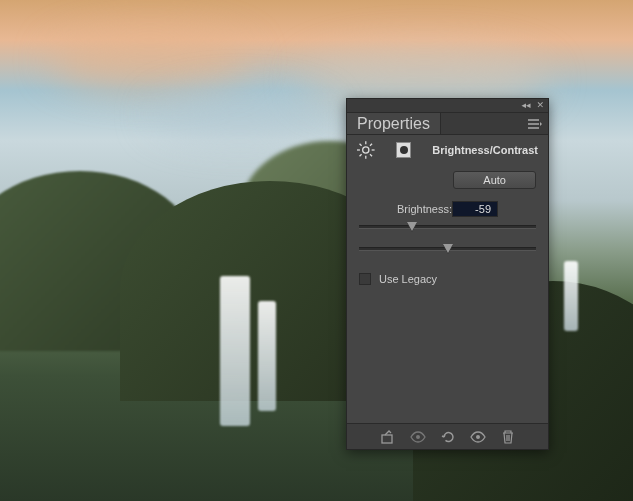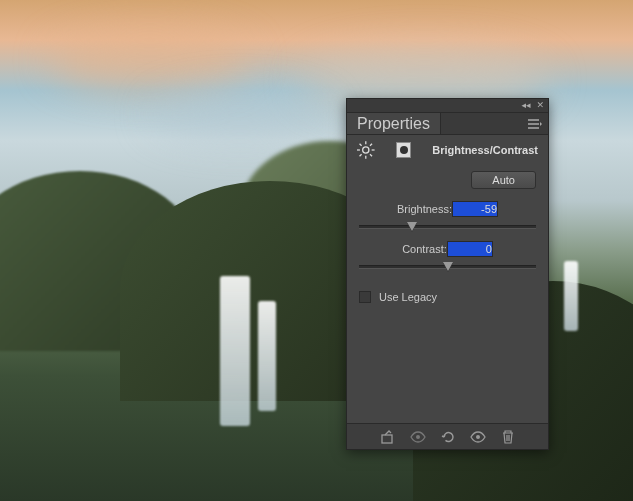--- a/index.html
+++ b/index.html
@@ -24,24 +24,24 @@
 .tab{display:flex;align-items:center;padding:0 10px;background:#454545;border-right:1px solid #2a2a2a;font-size:16px;color:#ccc}
 .menuicon{margin-left:auto;display:flex;align-items:center;padding:0 6px;color:#aaa;cursor:pointer}
 .menuicon svg{width:14px;height:10px}
 .header{display:flex;align-items:center;gap:21px;padding:6px 10px}
 .sun{width:18px;height:18px}
 .mask{width:16px;height:16px;background:#ddd;position:relative;border:1px solid #888}
 .mask::after{content:"";position:absolute;top:3px;left:3px;width:8px;height:8px;border-radius:50%;background:#333}
 .adjname{font-weight:bold;color:#ddd;font-size:11px}
 .body{padding:6px 12px}
 .autorow{display:flex;justify-content:flex-end;margin-bottom:12px}
-.btn{background:linear-gradient(#5a5a5a,#4a4a4a);border:1px solid #2f2f2f;color:#ddd;padding:2px 20px;font-size:11px;border-radius:3px;cursor:pointer}
+.btn{background:linear-gradient(#5a5a5a,#4a4a4a);border:1px solid #2f2f2f;color:#ddd;padding:2px 29px;font-size:11px;border-radius:3px;cursor:pointer}
 .srow{display:flex;justify-content:center;align-items:center;margin-top:8px}
 .lbl{color:#ccc}
-.valbox{width:46px;background:#1d4ed8;border:1px solid #2a2a2a;color:#ddd;font-size:11px;text-align:right;padding:1px 0}
+.valbox{width:46px;background:#0f172a;border:1px solid #2a2a2a;color:#ddd;font-size:11px;text-align:right;padding:1px 6px}
 .track{position:relative;height:14px;margin-top:2px;margin-bottom:8px;cursor:pointer}
 .track::before{content:"";position:absolute;top:6px;left:0;right:0;height:2px;background:#2e2e2e;border-top:1px solid #222;border-bottom:1px solid #555}
 .thumb{position:absolute;top:3px;width:0;height:0;border-left:5px solid transparent;border-right:5px solid transparent;border-top:9px solid #999;transform:translateX(-5px);filter:drop-shadow(0 1px 0 #333)}
 .chkrow{display:flex;align-items:flex-start;gap:8px;margin-top:18px}
 .chk{width:12px;height:12px;background:#3a3a3a;border:1px solid #2a2a2a;cursor:pointer}
 .footer{position:absolute;bottom:0;left:0;right:0;height:26px;background:#3d3d3d;border-top:1px solid #2a2a2a;display:flex;align-items:center;justify-content:center;gap:14px}
 .fi{color:#999;cursor:pointer;display:flex;align-items:center}
 .fi svg{width:16px;height:16px}
 </style>
 </head>
@@ -93,24 +93,20 @@
     <div class="autorow">
       <button class="btn">Auto</button>
     </div>
     <div class="srow">
       <span class="lbl">Brightness:</span>
       <input class="valbox" value="-59" style="">
     </div>
     <div class="track">
       <div class="thumb" style="left:30%"></div>
     </div>
-    <div class="srow">
-      <span class="lbl">Contrast:</span>
-      <input class="valbox" value="0" style="">
-    </div>
     <div class="track">
       <div class="thumb" style="left:50%"></div>
     </div>
     <div class="chkrow">
       <div class="chk"></div>
       <span>Use Legacy</span>
     </div>
   </div>
   <div class="footer">
     <span class="fi">

